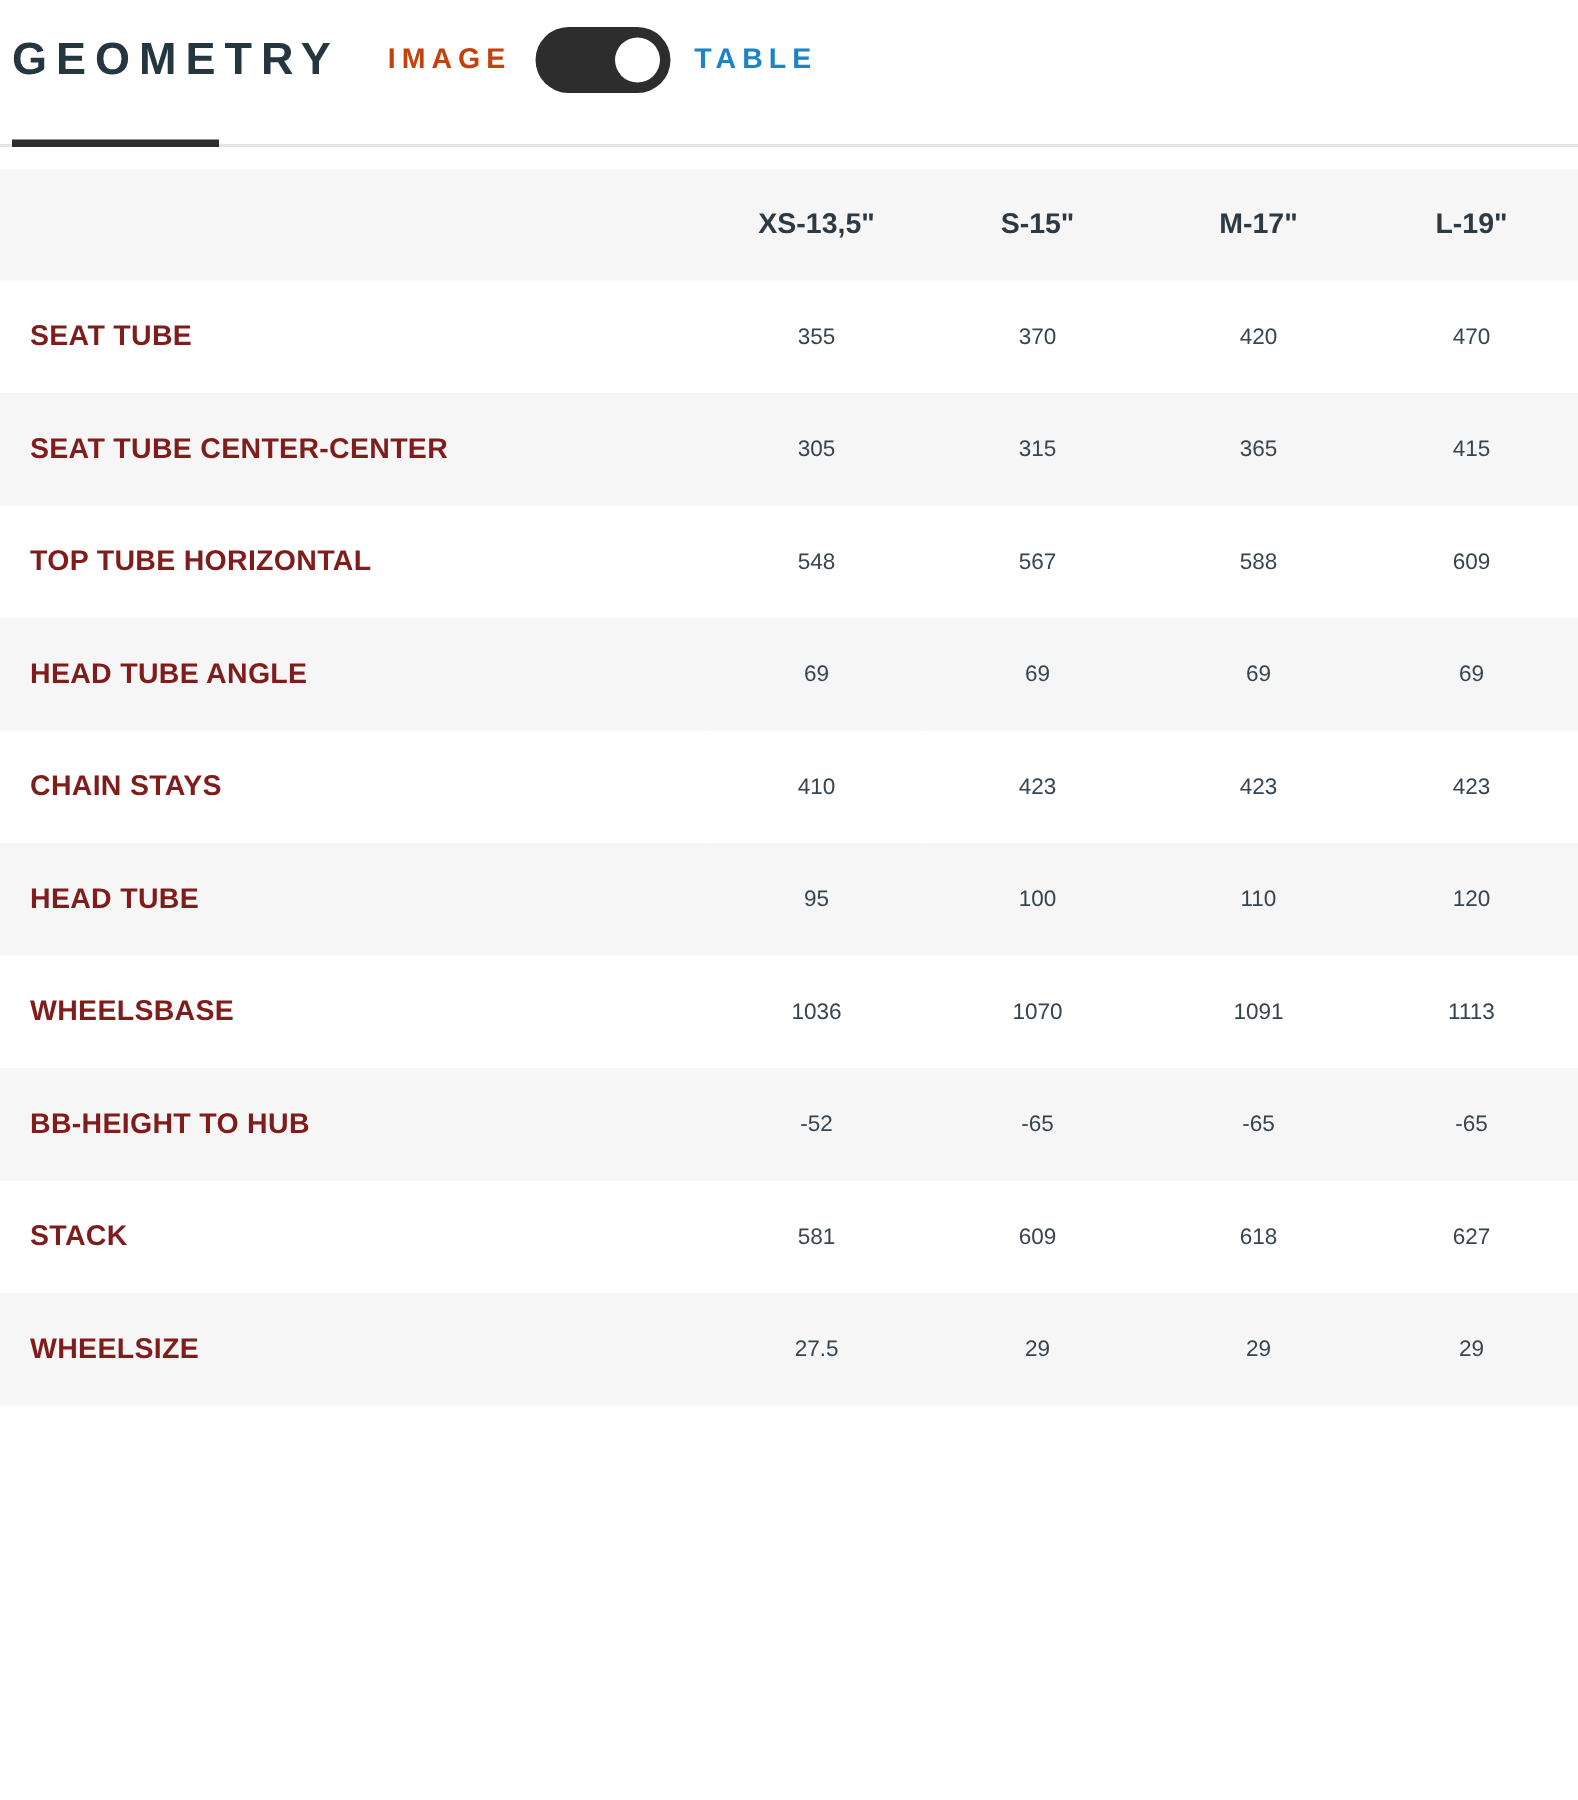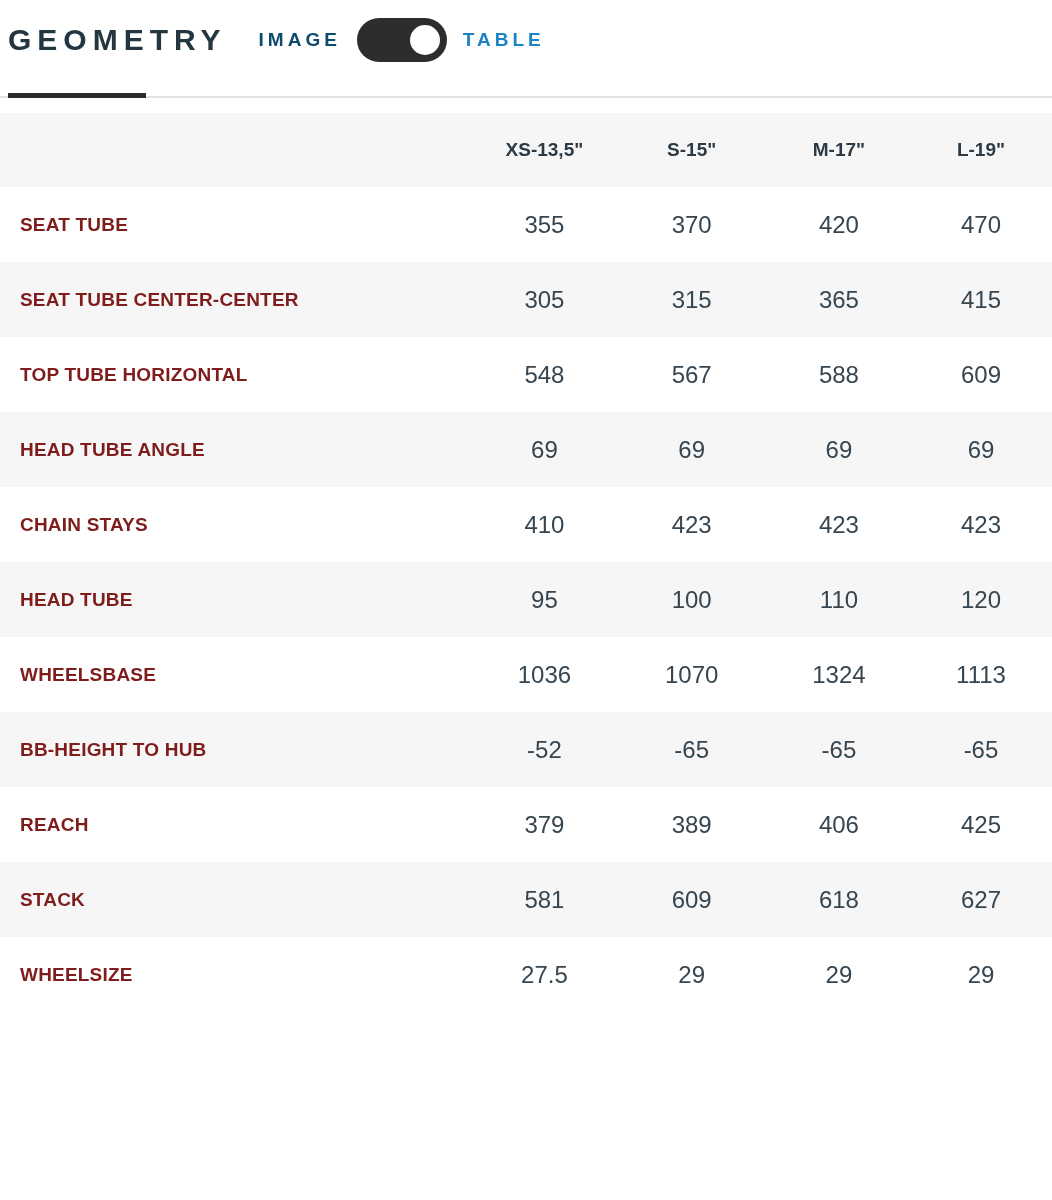--- a/index.html
+++ b/index.html
@@ -37,21 +37,21 @@
     margin-left: 32px;
     gap: 16px;
   }
   .toggle-label {
     font-size: 19px;
     font-weight: 700;
     letter-spacing: 4px;
     cursor: pointer;
     user-select: none;
   }
-  .toggle-label.inactive { color: #0c4a6e; }
+  .toggle-label.inactive { color: #c2410c; }
   .toggle-label.active   { color: #1b84c5; }
   .switch {
     position: relative;
     width: 90px;
     height: 44px;
     background: #2d2d2d;
     border-radius: 22px;
     cursor: pointer;
     flex: 0 0 auto;
   }
@@ -106,21 +106,21 @@
   table.geometry tbody tr:nth-child(even) { background: #f6f6f6; }
   td.label-cell {
     padding-left: 20px !important;
     font-size: 19px;
     font-weight: 700;
     color: #7f1d1d;
     text-align: left;
     letter-spacing: 0.2px;
   }
   td.value-cell {
-    font-size: 24px;
+    font-size: 15px;
     font-weight: 400;
     color: #36454f;
     text-align: center;
   }
 </style>
 </head>
 <body>
 
 <div class="page">
 
@@ -197,38 +197,31 @@
           <td class="label-cell">HEAD TUBE</td>
           <td class="value-cell">95</td>
           <td class="value-cell">100</td>
           <td class="value-cell">110</td>
           <td class="value-cell">120</td>
         </tr>
         <tr>
           <td class="label-cell">WHEELSBASE</td>
           <td class="value-cell">1036</td>
           <td class="value-cell">1070</td>
-          <td class="value-cell">1324</td>
+          <td class="value-cell">1091</td>
           <td class="value-cell">1113</td>
         </tr>
         <tr>
           <td class="label-cell">BB-HEIGHT TO HUB</td>
           <td class="value-cell">-52</td>
           <td class="value-cell">-65</td>
           <td class="value-cell">-65</td>
           <td class="value-cell">-65</td>
         </tr>
         <tr>
-          <td class="label-cell">REACH</td>
-          <td class="value-cell">379</td>
-          <td class="value-cell">389</td>
-          <td class="value-cell">406</td>
-          <td class="value-cell">425</td>
-        </tr>
-        <tr>
           <td class="label-cell">STACK</td>
           <td class="value-cell">581</td>
           <td class="value-cell">609</td>
           <td class="value-cell">618</td>
           <td class="value-cell">627</td>
         </tr>
         <tr>
           <td class="label-cell">WHEELSIZE</td>
           <td class="value-cell">27.5</td>
           <td class="value-cell">29</td>

